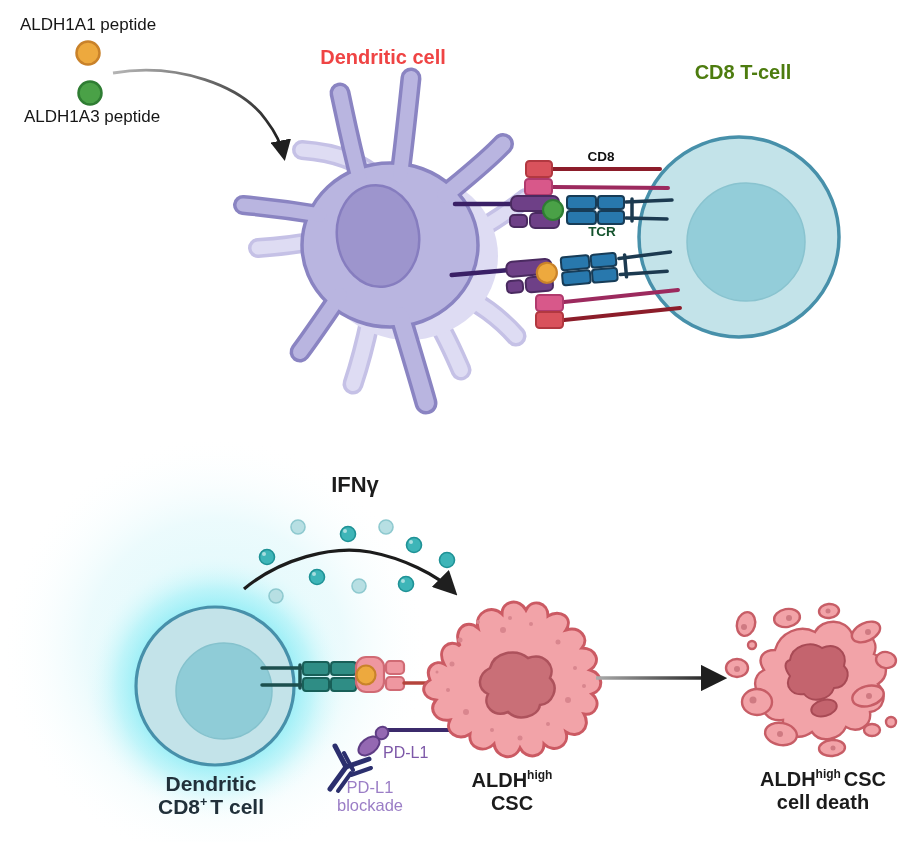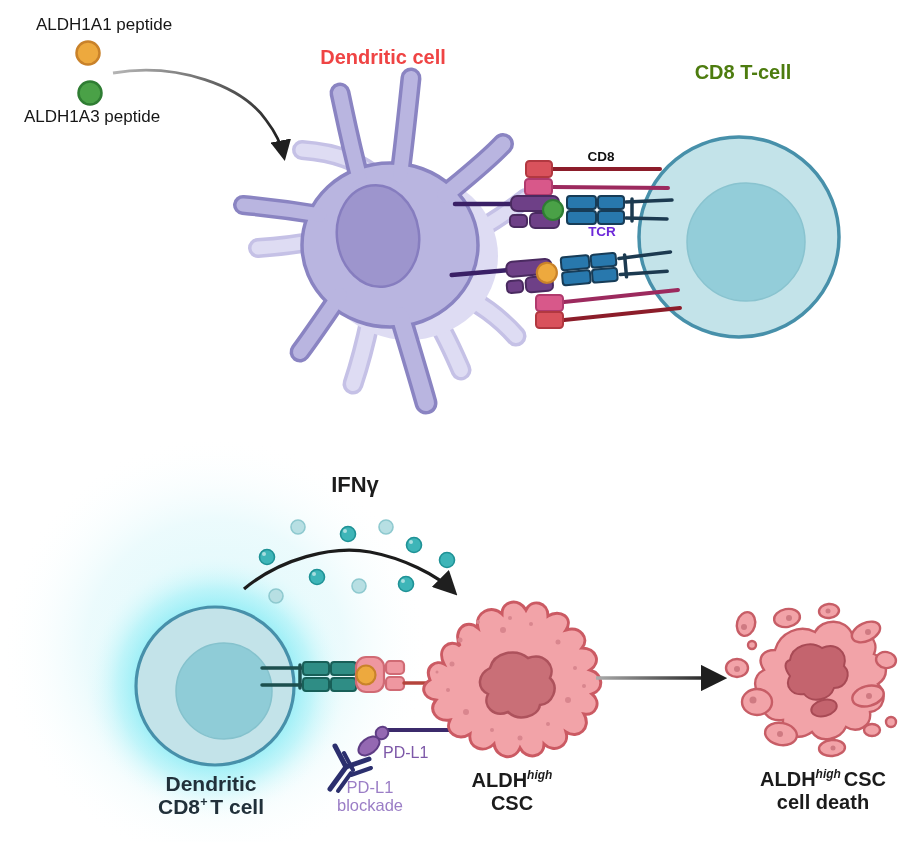--- a/index.html
+++ b/index.html
@@ -5,28 +5,28 @@
   html,body{margin:0;padding:0;background:#fff;}
   #canvas{position:relative;width:910px;height:842px;background:#ffffff;overflow:hidden;
           font-family:"Liberation Sans",sans-serif;color:#161616;}
   #scene{position:absolute;left:0;top:0;}
   .lbl{position:absolute;text-align:center;line-height:1.12;white-space:nowrap;}
   .bold{font-weight:bold;}
   .t20{font-size:20px;}
   .t17{font-size:17px;}
   .t135{font-size:13.5px;}
   .t22{font-size:22px;font-weight:700;}
-  .sup{font-size:60%;vertical-align:super;font-weight:inherit;font-style:italic;}
+  .sup{font-size:60%;vertical-align:super;font-weight:inherit;}
   .gap{margin-left:.14em;}
-  #lbl-legend1{left:36px;top:15px;text-align:left;}
+  #lbl-legend1{left:20px;top:15px;text-align:left;}
   #lbl-legend2{left:24px;top:107px;text-align:center;}
   #lbl-dendritic{left:288px;top:46px;width:190px;color:#ef4444;}
   #lbl-cd8cell{left:648px;top:61px;width:190px;color:#4d7c0f;}
   #lbl-cd8{left:572px;top:149px;width:58px;color:#111;}
-  #lbl-tcr{left:573px;top:224px;width:58px;color:#6d28d9;}
+  #lbl-tcr{left:573px;top:224px;width:58px;color:#14532d;}
   #lbl-ifng{left:292px;top:473px;width:126px;color:#1c1c1c;}
   #lbl-activated{left:106px;top:772px;width:210px;font-size:21px;color:#21303a;line-height:1.1;}
   #lbl-pdl1{left:383px;top:744px;width:80px;text-align:left;font-size:16px;color:#7d58a8;}
   #lbl-blockade{left:303px;top:779px;width:134px;font-size:16.5px;color:#9b7ec6;line-height:1.08;}
   #lbl-csc{left:438px;top:768px;width:148px;color:#1b1b1b;line-height:1.18;}
   #lbl-death{left:727px;top:768px;width:192px;color:#1b1b1b;line-height:1.15;}
   
   .dcB{stroke:#8a84c2;fill:none;stroke-linecap:round;}
   .dcF{stroke:#b9b5e0;fill:none;stroke-linecap:round;}
   .dcGB{stroke:#c5c1e6;fill:none;stroke-linecap:round;}

